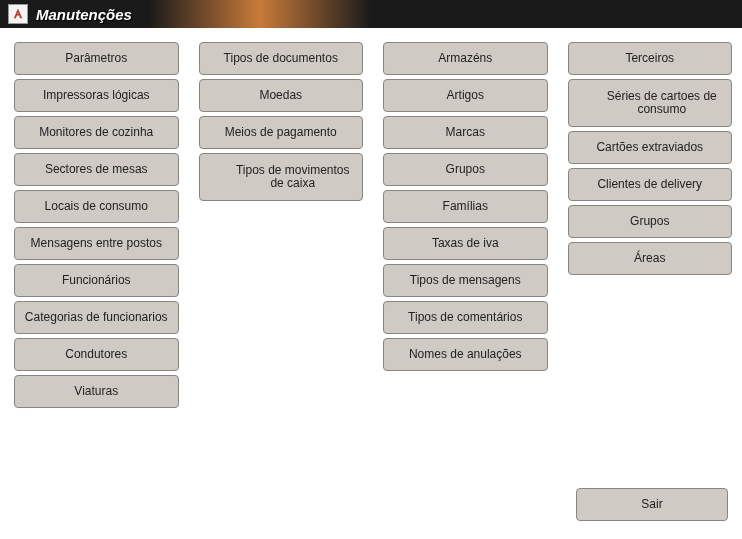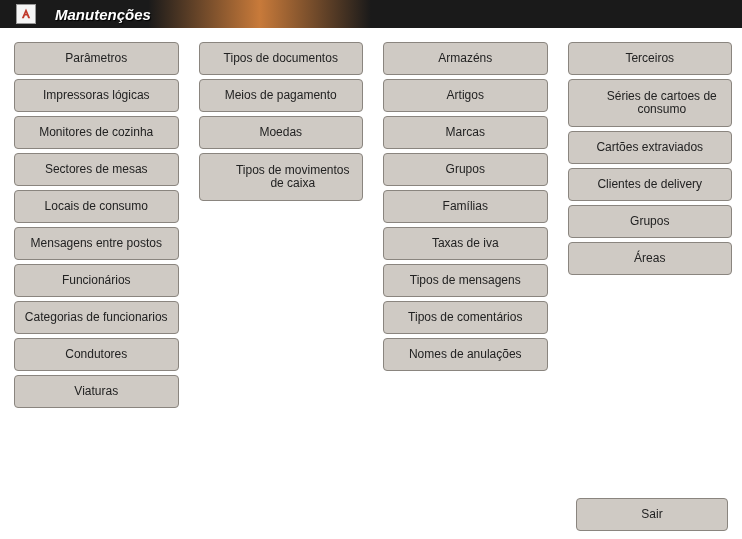--- a/index.html
+++ b/index.html
@@ -8,22 +8,21 @@
       height: 539px;
       font-family: Arial, sans-serif;
       background: #ffffff;
       overflow: hidden;
     }
     .header {
       height: 28px;
       background: linear-gradient(90deg, #1a1a1a 0%, #1a1a1a 20%, #c87a3a 35%, #1a1a1a 50%, #1a1a1a 100%);
       display: flex;
       align-items: center;
-      padding-left: 16px;
-      gap: 11px;
+      padding-left: 8px;
     }
     .header-icon {
       width: 20px;
       height: 20px;
       background: #f5f5f5;
       border: 1px solid #999;
       display: flex;
       align-items: center;
       justify-content: center;
       margin-right: 8px;
@@ -62,21 +61,21 @@
       font-size: 12px;
       color: #222;
       cursor: pointer;
       text-align: center;
       padding: 0 6px;
       line-height: 1.1;
     }
     .btn.tall { height: 48px; padding-left: 30px; }
     .exit-btn {
       position: absolute;
-      bottom: 8px;
+      bottom: 18px;
       right: 14px;
       width: 152px;
     }
   </style>
 </head>
 <body>
 
 <div class="header">
   <div class="header-icon">
     <svg viewBox="0 0 20 20">
@@ -97,22 +96,22 @@
       <button class="btn">Locais de consumo</button>
       <button class="btn">Mensagens entre postos</button>
       <button class="btn">Funcionários</button>
       <button class="btn">Categorias de funcionarios</button>
       <button class="btn">Condutores</button>
       <button class="btn">Viaturas</button>
     </div>
 
     <div class="col">
       <button class="btn">Tipos de documentos</button>
+      <button class="btn">Moedas</button>
       <button class="btn">Meios de pagamento</button>
-      <button class="btn">Moedas</button>
       <button class="btn tall">Tipos de movimentos de caixa</button>
     </div>
 
     <div class="col">
       <button class="btn">Armazéns</button>
       <button class="btn">Artigos</button>
       <button class="btn">Marcas</button>
       <button class="btn">Grupos</button>
       <button class="btn">Famílias</button>
       <button class="btn">Taxas de iva</button>

